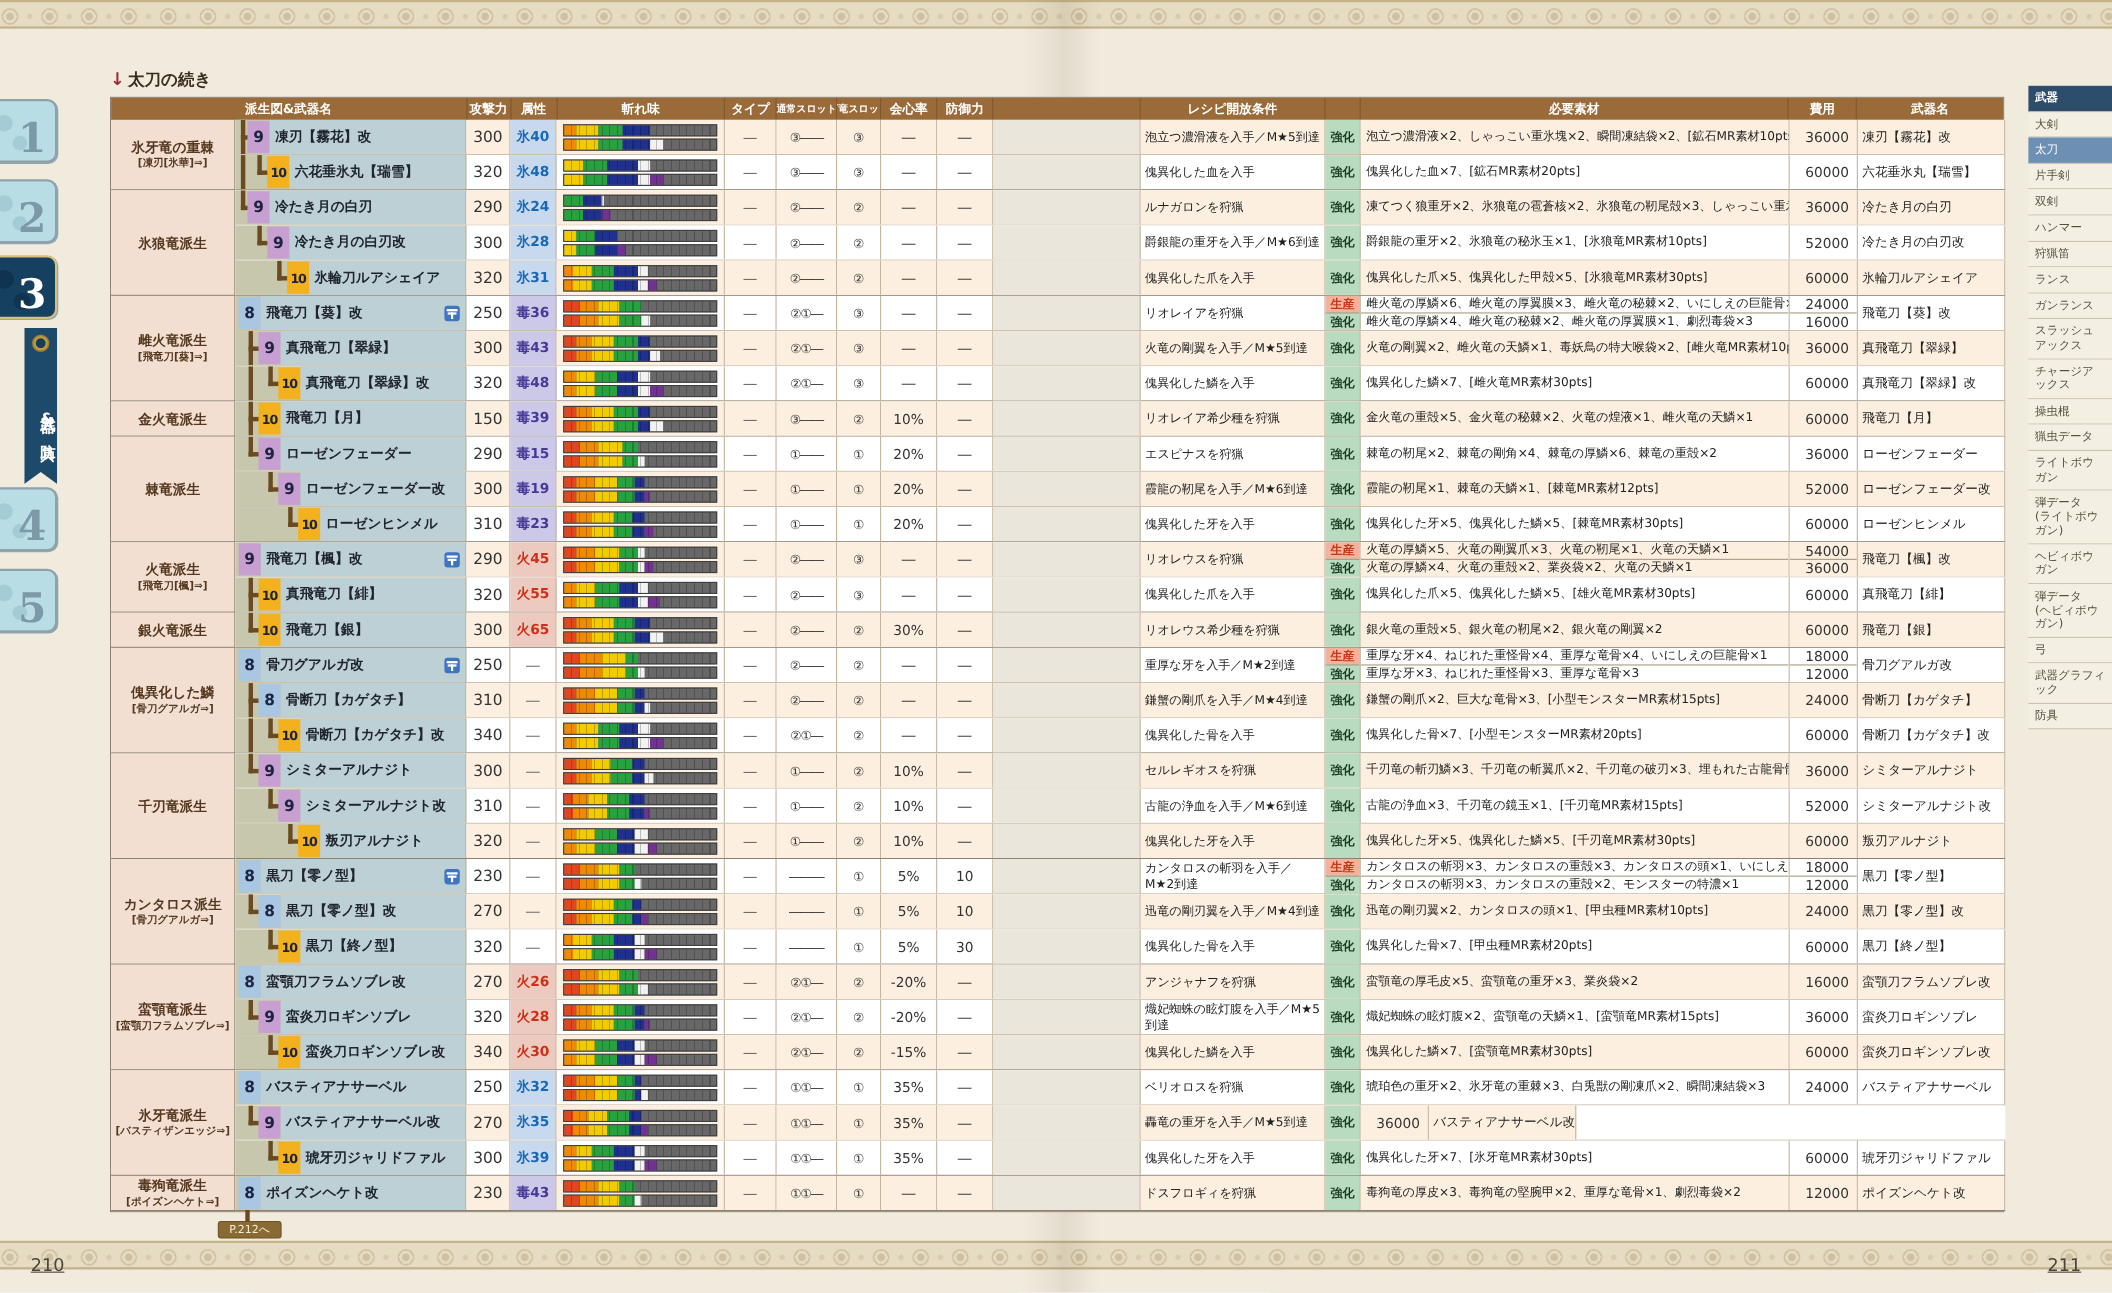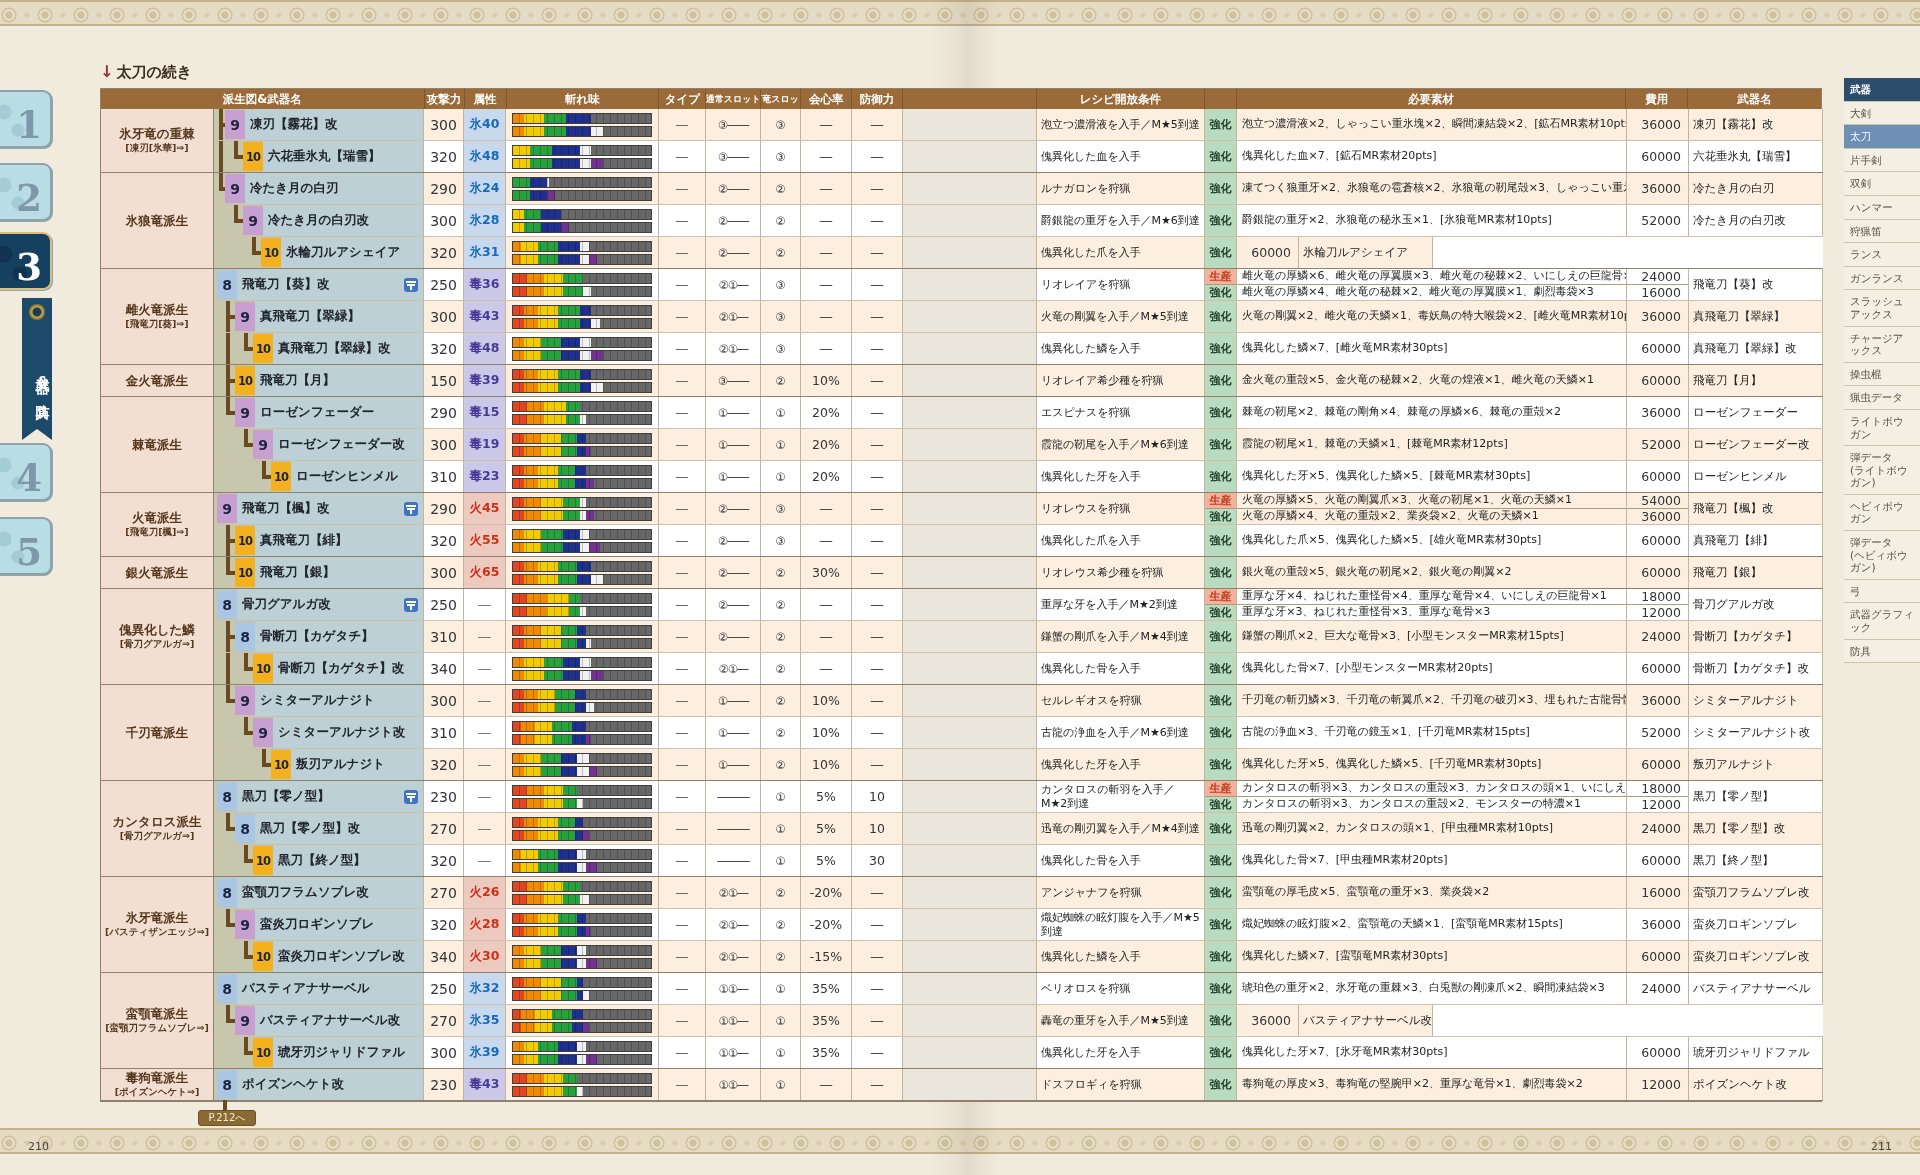--- a/index.html
+++ b/index.html
@@ -11,21 +11,21 @@
     background-image:
       radial-gradient(circle at 9px 13px,  #cfc0a0 3px, transparent 4px),
       radial-gradient(circle at 9px 13px,  transparent 6px, #cfc0a0 6px, #cfc0a0 7px, transparent 8px),
       radial-gradient(circle at 27px 13px, #d8ccae 2px, transparent 3px);
     background-size:36px 26px;
     border-top:2px solid #c3b28a; border-bottom:2px solid #c3b28a; }
   .band.top { top:0; } .band.bottom { top:1128px; }
   .spine { position:absolute; top:0; left:930px; width:70px; height:1175px;
     background:linear-gradient(90deg, transparent, rgba(90,70,40,.07) 45%, rgba(90,70,40,.10) 52%, transparent); }
 
-  .pagenum { position:absolute; top:1140px; font-size:11px; color:#4a443c; }
+  .pagenum { position:absolute; top:1140px; font-size:16px; color:#4a443c;text-decoration:underline; }
   .pagenum.l { left:28px; } .pagenum.r { right:28px; }
 
   
   .ltab { position:absolute; left:-14px; width:66px; height:58px; background:#b9dde4;
     border:2px solid #8fa2ab; border-radius:9px; box-shadow:1px 1px 0 #93a5ad;
     background-image:radial-gradient(circle at 16px 20px, #a3ccd5 7px, transparent 8px),
       radial-gradient(circle at 30px 38px, #a3ccd5 6px, transparent 7px); }
   .ltab .num { position:absolute; right:8px; bottom:2px; font-family:"DejaVu Serif", serif;
     font-size:37px; line-height:1; color:#7d98a8; font-weight:bold; }
   .ltab.active { background:#16405f; border-color:#d7bf82;
@@ -238,26 +238,26 @@
         <div class="gs">[骨刀グアルガ⇒]</div>
       </div>
       <div class="grp" style="height: 96px;">
         <div class="gn">千刃竜派生</div>
       </div>
       <div class="grp" style="height: 96px;">
         <div class="gn">カンタロス派生</div>
         <div class="gs">[骨刀グアルガ⇒]</div>
       </div>
       <div class="grp" style="height: 96px;">
+        <div class="gn">蛮顎竜派生</div>
+        <div class="gs">[蛮顎刀フラムソブレ⇒]</div>
+      </div>
+      <div class="grp" style="height: 96px;">
         <div class="gn">氷牙竜派生</div>
         <div class="gs">[バスティザンエッジ⇒]</div>
-      </div>
-      <div class="grp" style="height: 96px;">
-        <div class="gn">蛮顎竜派生</div>
-        <div class="gs">[蛮顎刀フラムソブレ⇒]</div>
       </div>
       <div class="grp" style="height: 32px;">
         <div class="gn">毒狗竜派生</div>
         <div class="gs">[ポイズンヘケト⇒]</div>
       </div>
     </div>
   <div class="rows" id="rows">
       <div class="row odd">
         <div class="cell c-tree">
           <div class="teal" style="left: 31px;">
@@ -470,20 +470,23 @@
         </div>
         <div class="cell c-type">―</div>
         <div class="cell c-slot">②――</div>
         <div class="cell c-ramp">②</div>
         <div class="cell c-aff">―</div>
         <div class="cell c-def">―</div>
         <div class="cell c-blank"></div>
         <div class="cell c-recipe">傀異化した爪を入手</div>
         <div class="cell c-upg">
           <div class="half">強化</div>
+        </div>
+        <div class="cell c-mat">
+          <div class="half">傀異化した爪×5、傀異化した甲殻×5、[氷狼竜MR素材30pts]</div>
         </div>
         <div class="cell c-cost">
           <div class="half">60000</div>
         </div>
         <div class="cell c-name2">氷輪刀ルアシェイア</div>
       </div>
       <div class="row">
         <div class="cell c-tree">
           <div class="teal" style="left: 23px;">
             <span class="wname">飛竜刀【葵】改</span>

